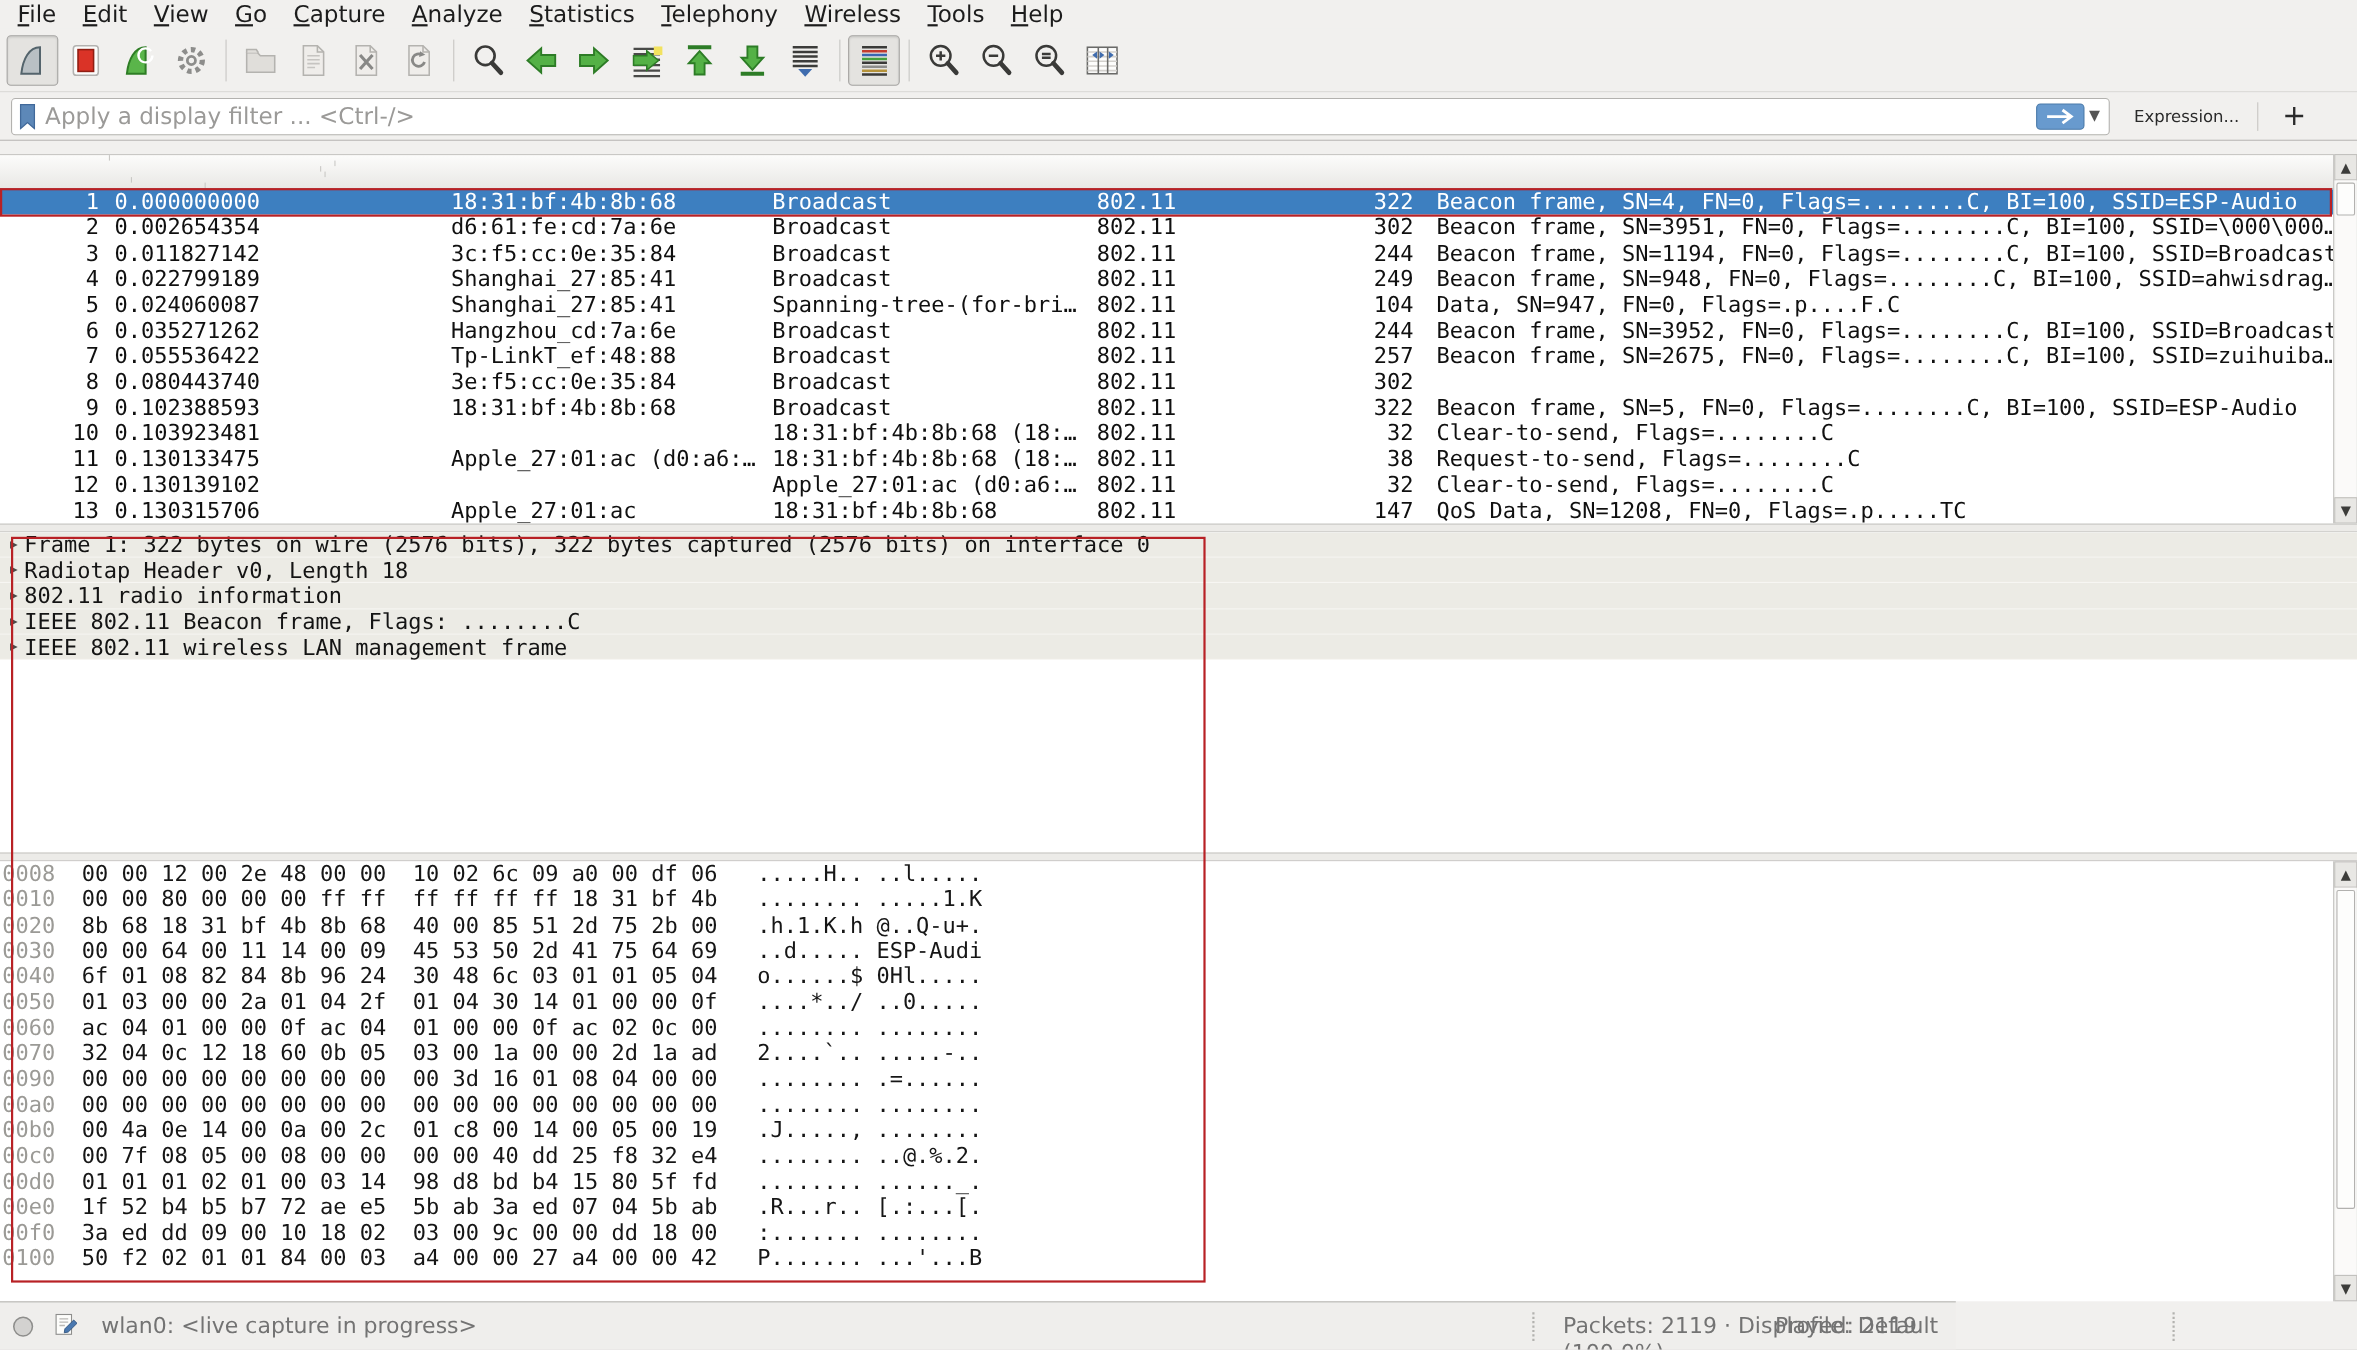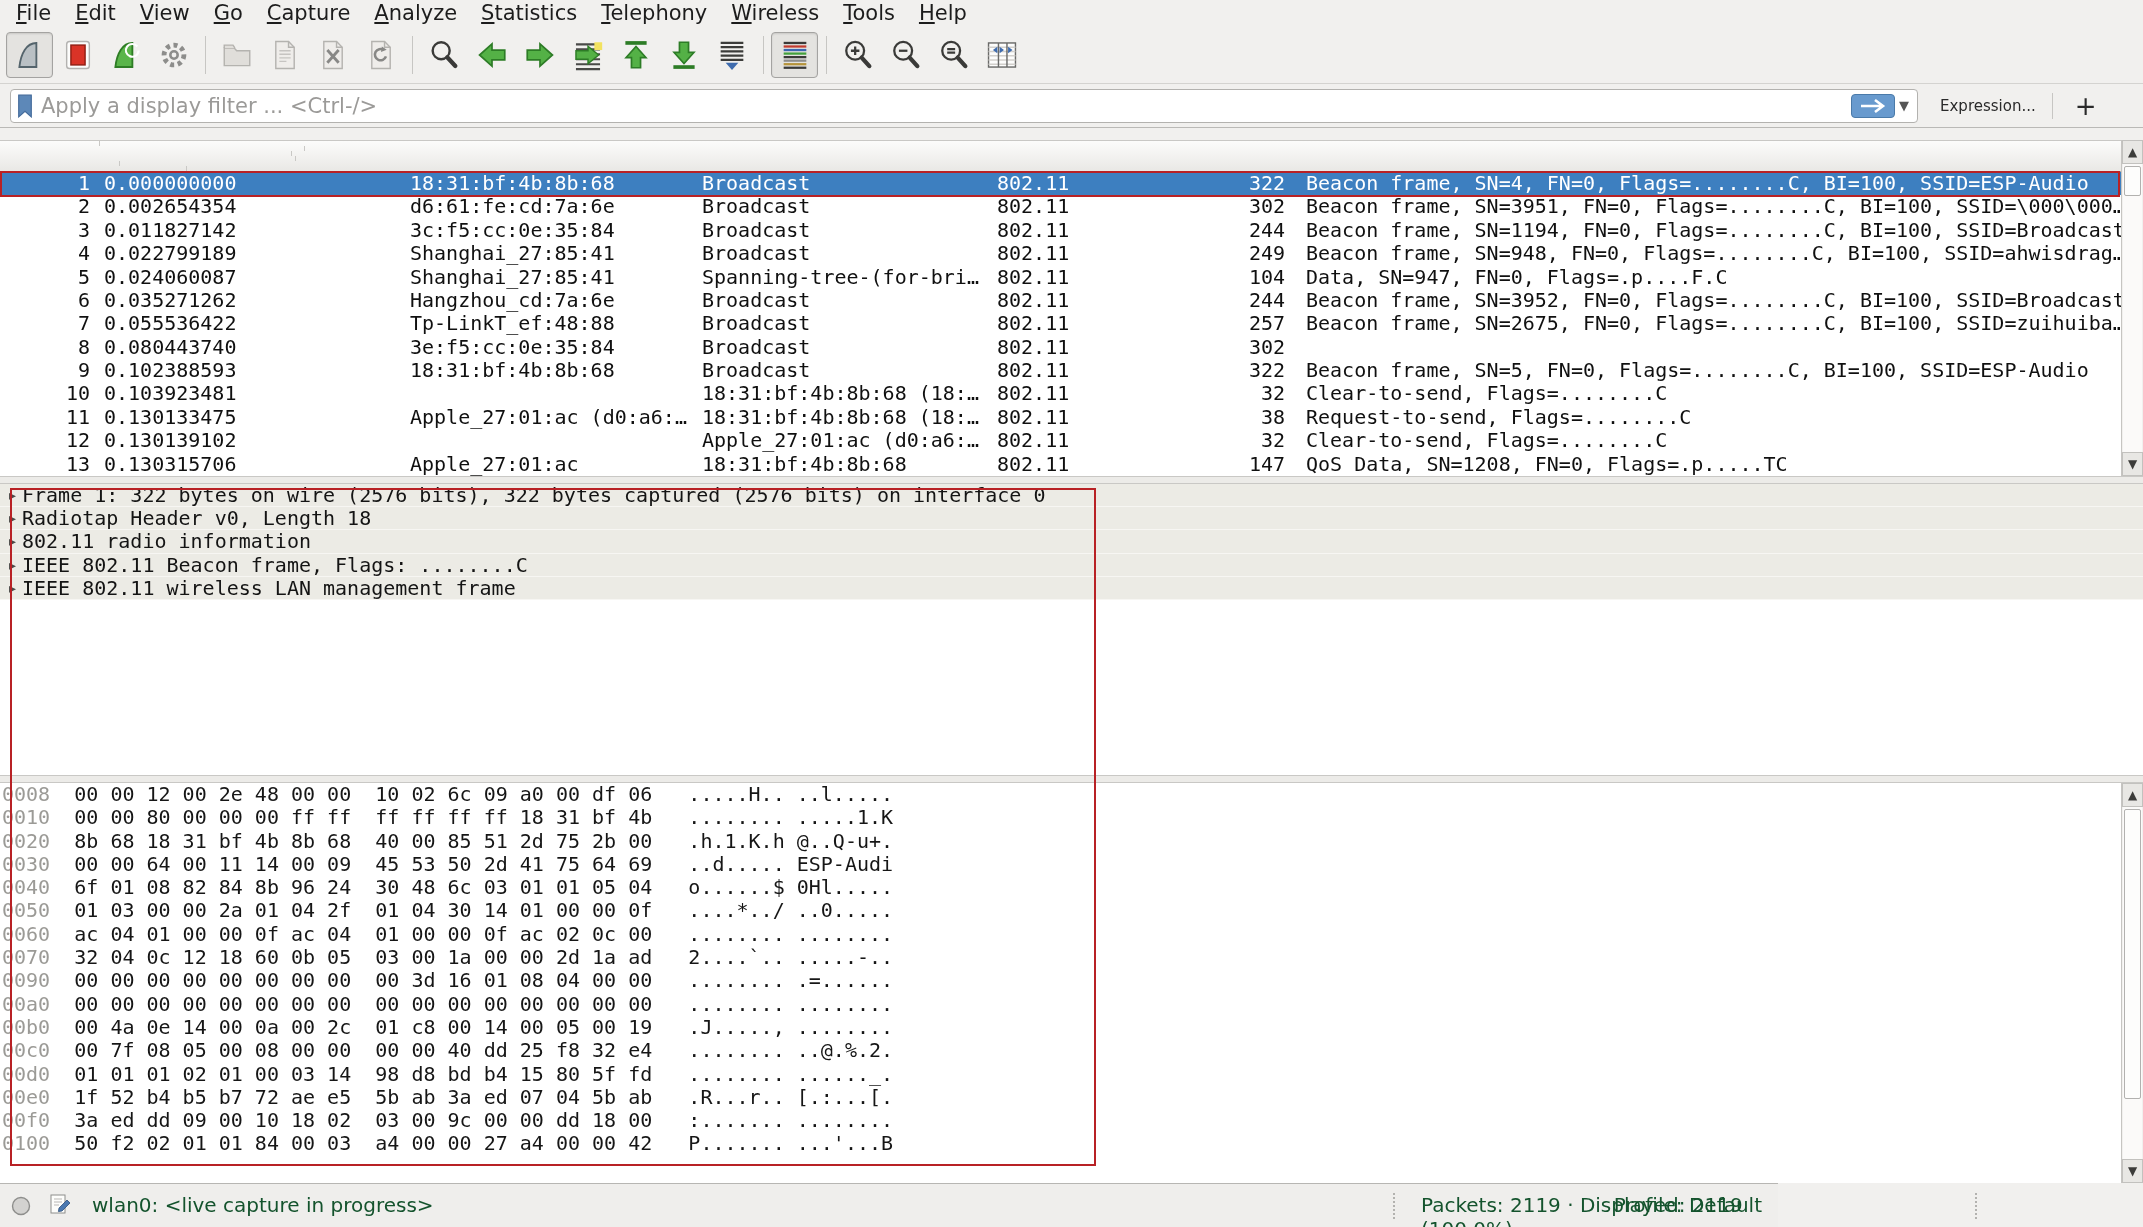--- a/index.html
+++ b/index.html
@@ -75,21 +75,21 @@
   .detail-row { height:23.2px; line-height:22.2px; background:#ecebe5; border-bottom:1px solid #f7f6f3;
     font-family:"DejaVu Sans Mono","Liberation Mono",monospace; font-size:20px; color:#141414; white-space:pre; display:flex; }
   .expander { width:22px; padding-left:9px; font-size:14px; color:#4a4a48; font-family:"DejaVu Sans",sans-serif; }
   
   .hexpane { position:absolute; left:0; top:783px; width:2121px; height:400px; background:#ffffff; overflow:hidden; padding-left:2px; }
   .hex-row { height:23.3px; line-height:23.3px; white-space:pre;
     font-family:"DejaVu Sans Mono","Liberation Mono",monospace; font-size:20px; color:#161616; }
   .hex-offset { color:#9b9a96; }
   
   .statusbar { position:absolute; left:0; top:1183px; width:1778px; height:44px; background:#efeeec;
-    border-top:1px solid #b7b6b3; font-size:20px; color:#14532d; }
+    border-top:1px solid #b7b6b3; font-size:20px; color:#737373; }
   .status-icon1 { position:absolute; left:10px; top:11px; }
   .status-icon2 { position:absolute; left:48px; top:9px; }
   .status-source { position:absolute; left:92px; top:9px; }
   .ssep { position:absolute; top:9px; height:26px; border-left:2px dotted #b3b2af; }
   .status-counts { position:absolute; left:1421px; top:9px; }
   .status-profile { position:absolute; right:16px; top:9px; }
   
   .annot { position:absolute; border:2px solid #b82125; pointer-events:none; z-index:50; }
 </style>
 </head>

